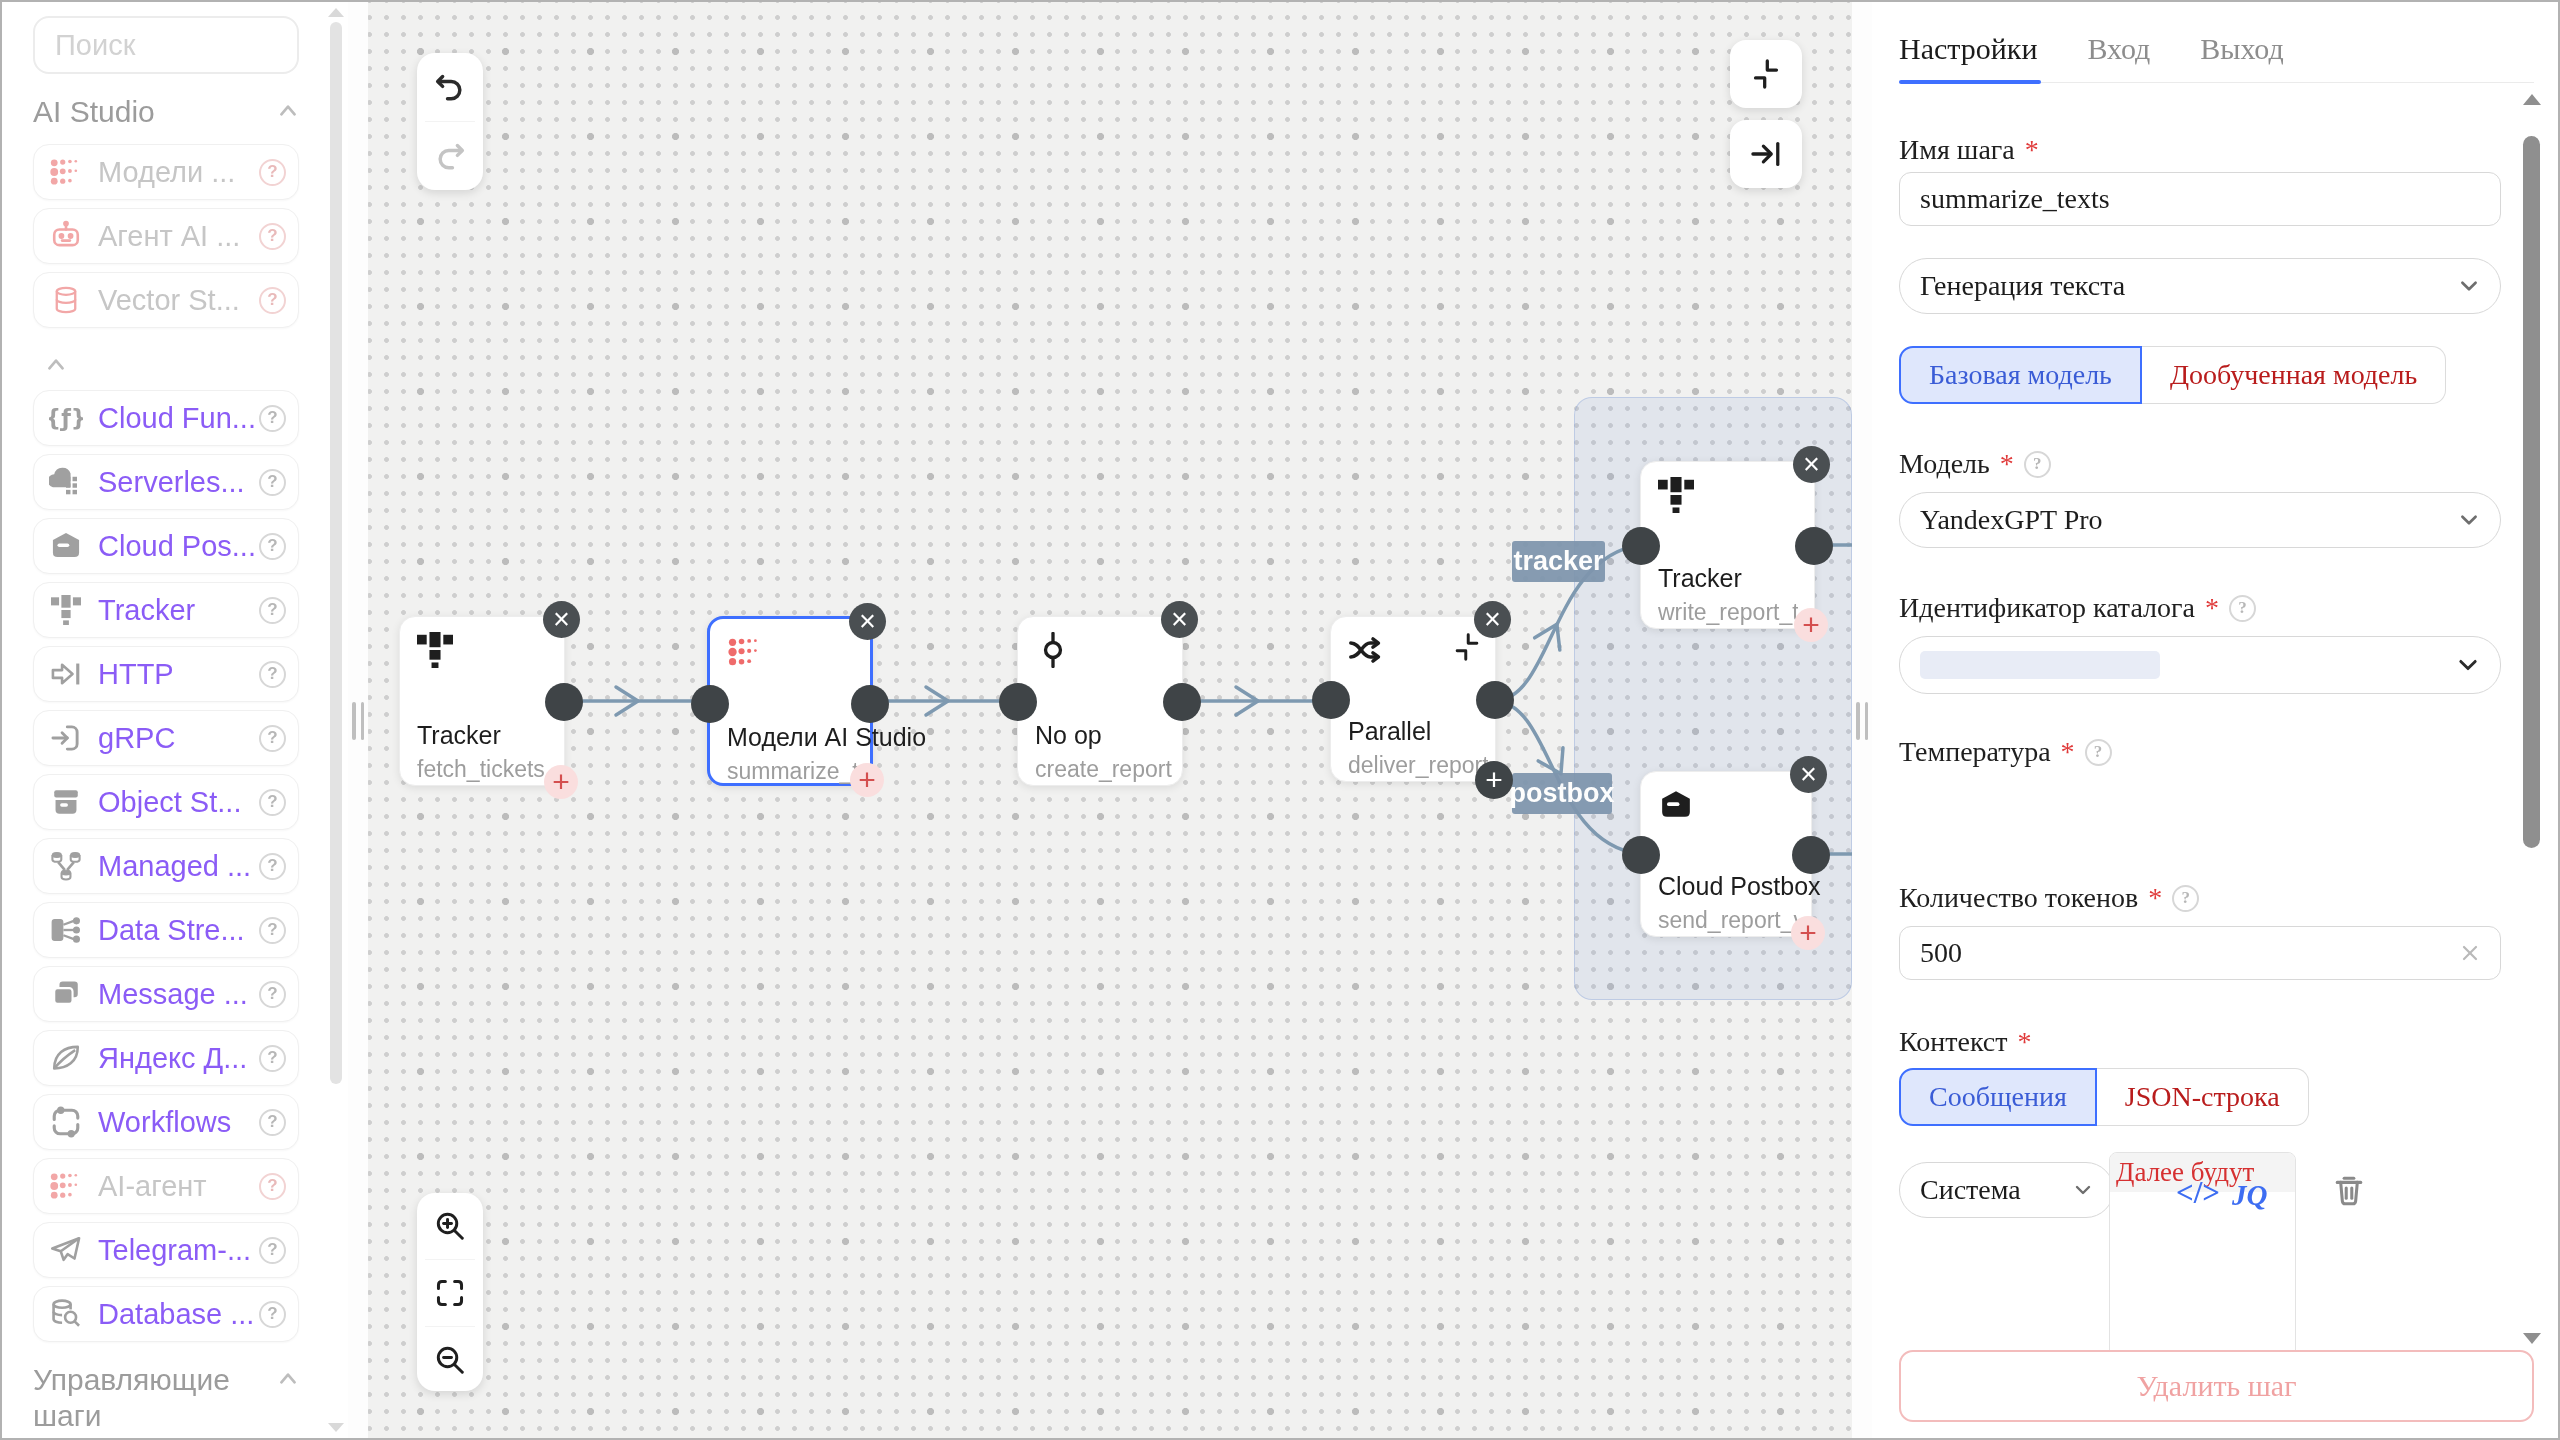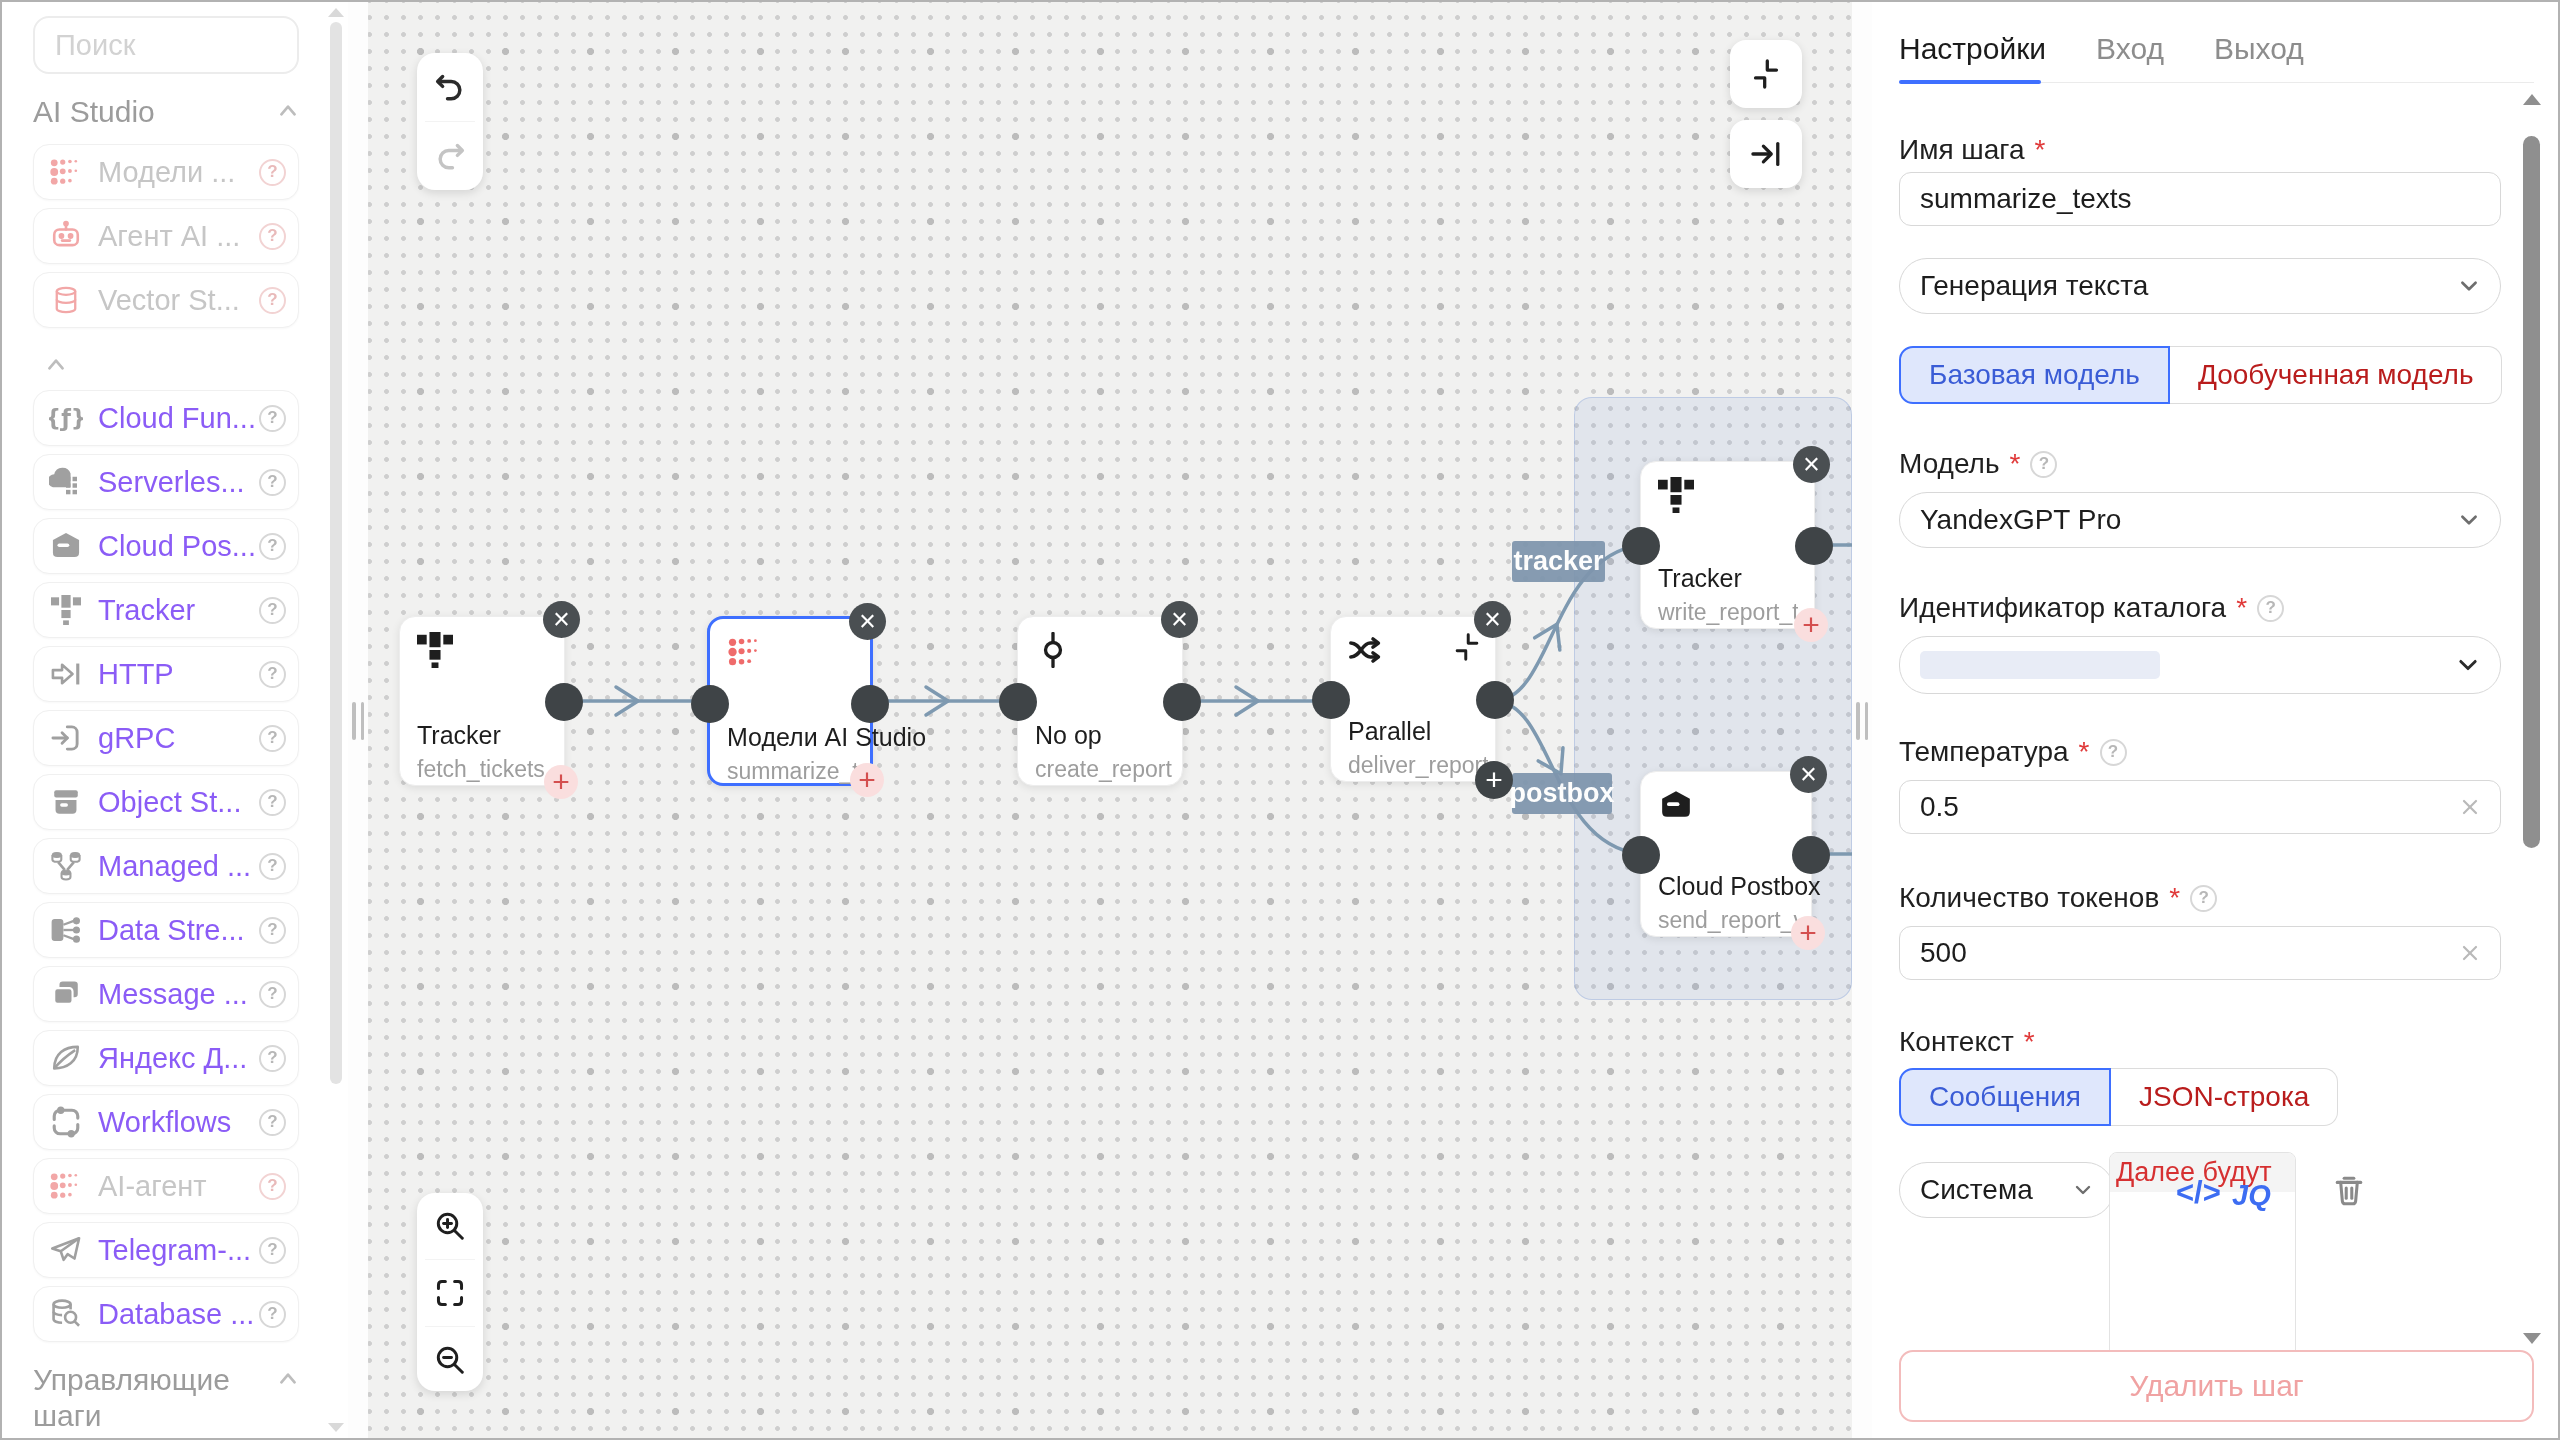--- a/index.html
+++ b/index.html
@@ -68,21 +68,21 @@
   .undo-pill { left:49px; top:51px; width:66px; height:137px; }
   .zoom-pill { left:49px; top:1191px; width:66px; height:198px; }
   .fab .fbtn { width:100%; display:flex; align-items:center; justify-content:center; }
   .undo-pill .fbtn { height:68px; } .zoom-pill .fbtn { height:66px; }
   .fab .sep { height:1px; background:#f3f3f3; margin:0 8px; }
   .sq-btn { position:absolute; width:72px; height:68px; background:#fff; border-radius:16px; box-shadow:0 3px 10px rgba(0,0,0,.12); display:flex; align-items:center; justify-content:center; z-index:6; }
   .btn-collapse-all { left:1362px; top:38px; }
   .btn-goto-end { left:1362px; top:118px; }
 
   
-  .panel { position:absolute; left:1870px; top:0; width:688px; height:1436px; background:#fff; }
+  .panel { position:absolute; left:1870px; top:0; width:688px; height:1436px; background:#fff;font-family:Liberation Serif, serif; }
   .tabs { position:absolute; left:27px; top:30px; display:flex; gap:50px; font-size:30px; }
   .tab { color:#8d8d8d; padding-bottom:18px; }
   .tab.active { color:#1b1b1b; }
   .tab-underline { position:absolute; left:27px; top:78px; width:142px; height:4px; background:#3e6fff; border-radius:2px; z-index:2;}
   .tab-line { position:absolute; left:27px; top:80px; width:635px; height:1px; background:#ebebeb; }
   .lbl { position:absolute; left:27px; font-size:28px; color:#1f1f1f; display:flex; align-items:center; gap:10px; }
   .req { color:#e03a3a; }
   .inp, .sel { position:absolute; left:27px; width:602px; height:54px; border:1.5px solid #d8d8d8; border-radius:12px; background:#fff; display:flex; align-items:center; padding:0 20px; font-size:28px; color:#1d1d1d; }
   .inp input { border:none; outline:none; flex:1; font-size:28px; color:#1d1d1d; font-family:inherit; background:transparent; }
   .sel { height:56px; justify-content:space-between;border-radius:28px; }
@@ -640,29 +640,20 @@
       <svg width="24" height="24" viewBox="0 0 20 20" fill="none" stroke="#2b2b2b" stroke-width="2.4" stroke-linecap="round" stroke-linejoin="round">
           <path d="M4,7 L10,13 L16,7"></path>
         </svg>
     </div>
 
     <div class="lbl" style="top:734px;">
       <span>Температура</span>
         <span class="req">*</span>
       <span class="help-circ">?</span>
     </div>
-    <div class="inp" style="top:778px;">
-      <input readonly="" value="0.5" style="">
-      <span class="clear-x">
-        <svg width="20" height="20" viewBox="0 0 20 20" stroke="#b9b9b9" stroke-width="2.2" stroke-linecap="round">
-            <line x1="4" y1="4" x2="16" y2="16"></line>
-            <line x1="16" y1="4" x2="4" y2="16"></line>
-          </svg>
-      </span>
-    </div>
 
     <div class="lbl" style="top:880px;">
       <span>Количество токенов</span>
         <span class="req">*</span>
       <span class="help-circ">?</span>
     </div>
     <div class="inp" style="top:924px;">
       <input readonly="" value="500" style="">
       <span class="clear-x">
         <svg width="20" height="20" viewBox="0 0 20 20" stroke="#b9b9b9" stroke-width="2.2" stroke-linecap="round">

